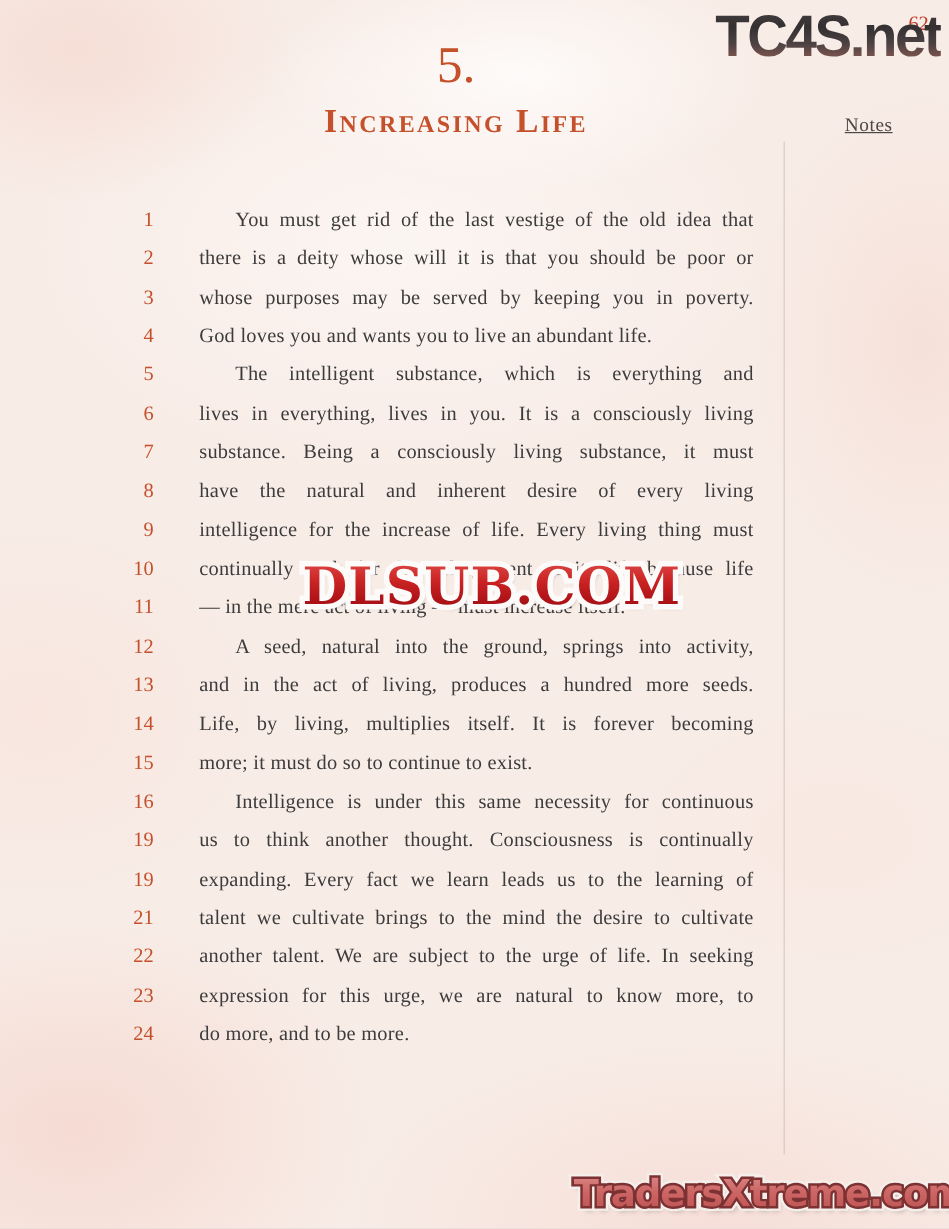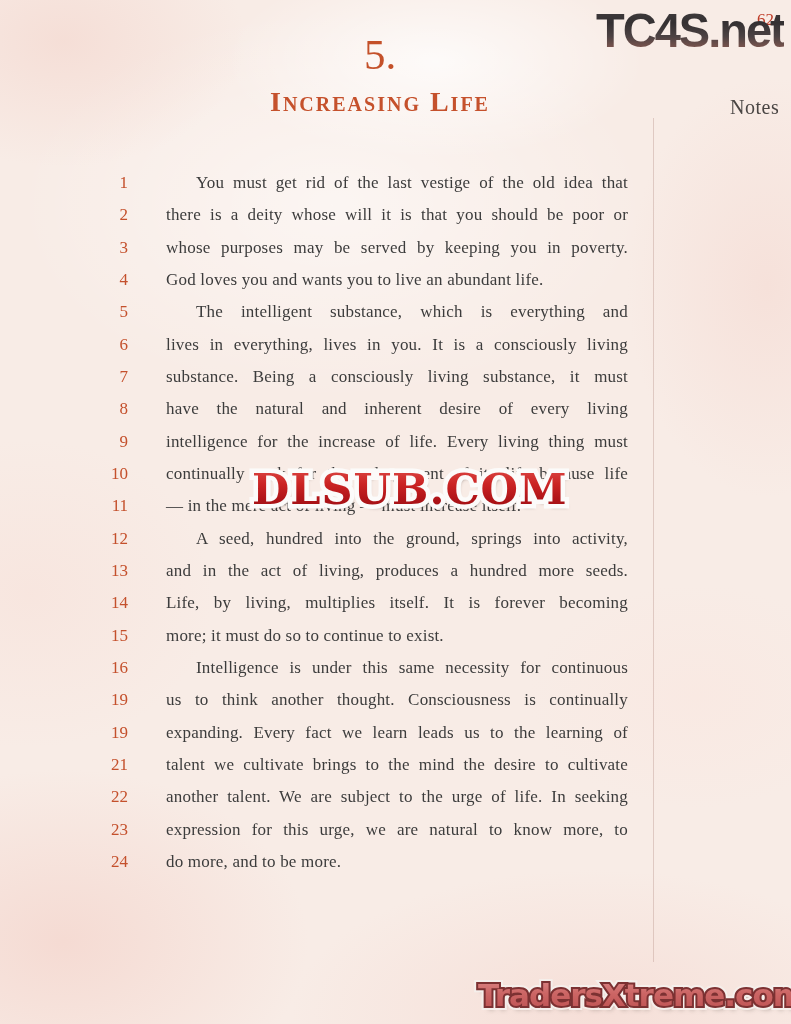--- a/index.html
+++ b/index.html
@@ -37,24 +37,25 @@
     text-align: center;
     font-variant: small-caps;
     font-weight: 600;
     font-size: 28px;
     letter-spacing: 2px;
     color: #c5512c;
     font-family: Liberation Serif, serif;
   }
   .notes-label {
     position: absolute;
-    left: 730px; top: 96px;
-    font-size: 20px;
+    left: 704px; top: 96px;
+    font-size: 16px;
     letter-spacing: 0.5px;
     color: #4a4644;
+    text-decoration: underline;
   }
   .page-number {
     position: absolute;
     left: 757px; top: 10px;
     font-size: 17px;
     color: #bf3c28;
     z-index: 1;
   }
   .notes-divider {
     position: absolute;
@@ -230,21 +231,21 @@
       <div class="text-line justify">
         <span class="line-number">10</span>
         <span class="line-text">continually seek for the enlargement of its life because life</span>
       </div>
       <div class="text-line">
         <span class="line-number">11</span>
         <span class="line-text">— in the mere act of living — must increase itself.</span>
       </div>
       <div class="text-line justify indent">
         <span class="line-number">12</span>
-        <span class="line-text">A seed, hundred into the ground, springs into activity,</span>
+        <span class="line-text">A seed, natural into the ground, springs into activity,</span>
       </div>
       <div class="text-line justify">
         <span class="line-number">13</span>
         <span class="line-text">and in the act of living, produces a hundred more seeds.</span>
       </div>
       <div class="text-line justify">
         <span class="line-number">14</span>
         <span class="line-text">Life, by living, multiplies itself. It is forever becoming</span>
       </div>
       <div class="text-line">

